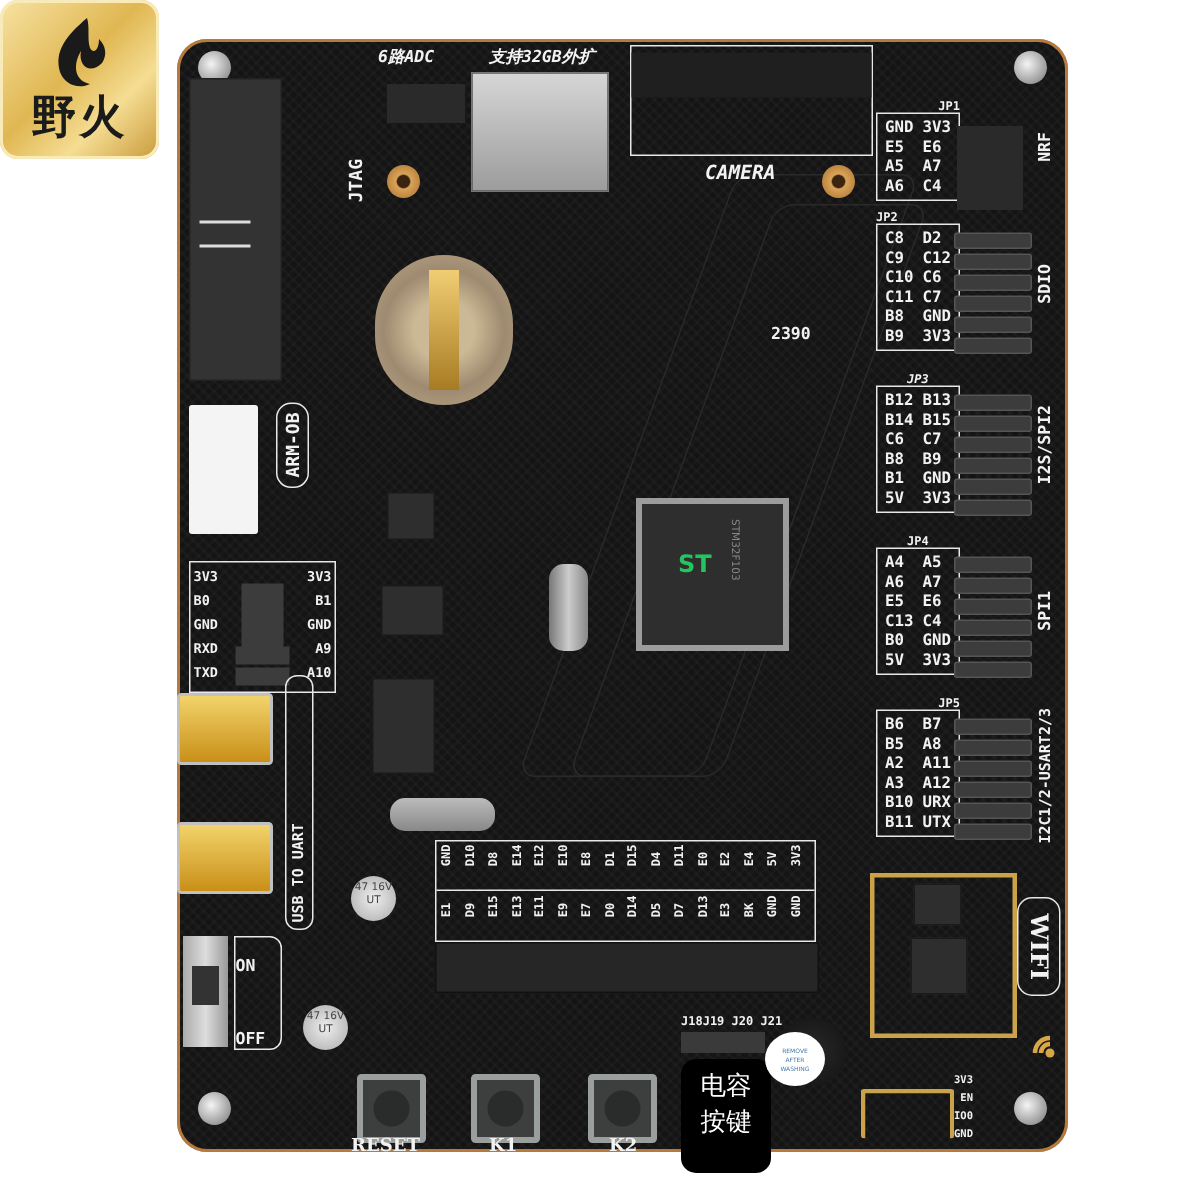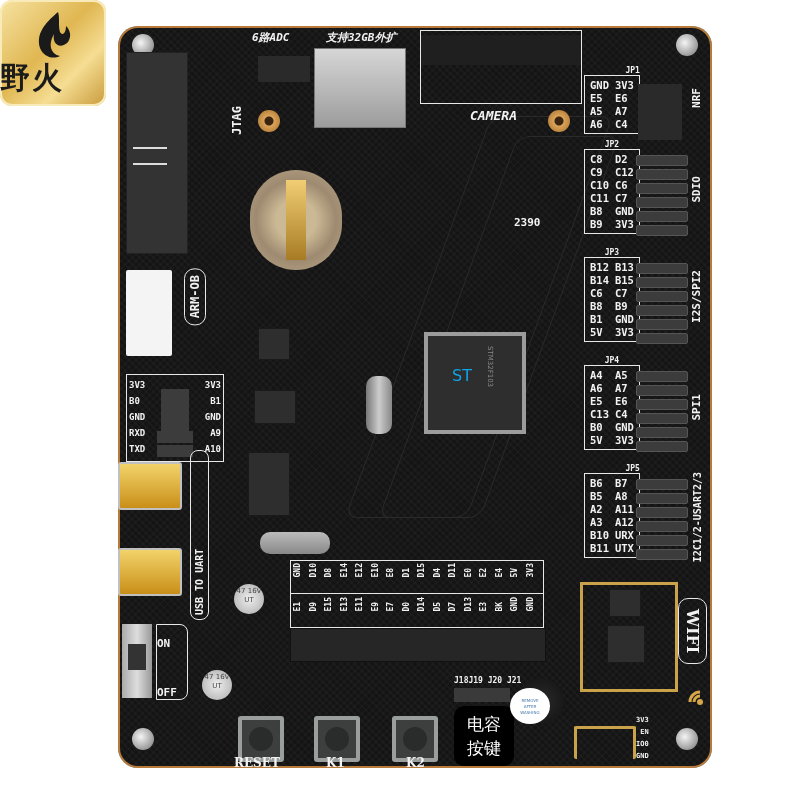--- a/index.html
+++ b/index.html
@@ -2,21 +2,21 @@
 <html><head>
 <meta charset="utf-8">
 <style>
   html,body{margin:0;padding:0;background:#ffffff;}
   body{width:800px;height:800px;position:relative;overflow:hidden;font-family:"DejaVu Sans",sans-serif;}
   .abs{position:absolute;}
   .logo{left:0;top:0;width:106px;height:106px;border-radius:12px;
     background:linear-gradient(135deg,#f7e3a3 0%,#e0b752 45%,#f5dd93 70%,#c89a3a 100%);
     box-shadow:inset 0 0 0 2px #f8eab9;}
   .logo .flame{left:30px;top:10px;width:46px;height:52px;}
-  .logo .txt{left:0;top:58px;width:106px;text-align:left;font-size:30px;font-weight:bold;color:#1b1b1b;letter-spacing:2px;font-family:"DejaVu Serif",serif;}
+  .logo .txt{left:0;top:58px;width:106px;text-align:center;font-size:30px;font-weight:bold;color:#1b1b1b;letter-spacing:2px;font-family:"DejaVu Serif",serif;}
   .board{left:118px;top:26px;width:594px;height:742px;background:#141414;border-radius:20px;
     box-shadow:0 0 0 2px #b87a3a inset;
     background-image:repeating-linear-gradient(45deg,rgba(255,255,255,0.025) 0 2px,transparent 2px 5px),repeating-linear-gradient(-45deg,rgba(255,255,255,0.02) 0 2px,transparent 2px 5px);}
   .trace{position:absolute;border:1px solid #2a2a2a;}
   .silk{color:#f2f2f2;font-family:"DejaVu Sans Mono",monospace;font-weight:bold;}
   .box{border:1.5px solid #e8e8e8;}
   .screw{width:22px;height:22px;border-radius:50%;background:radial-gradient(circle at 40% 40%,#f4f4f4,#9a9a9a 70%,#6a6a6a);}
   .brass{width:22px;height:22px;border-radius:50%;background:radial-gradient(circle,#3a2410 0 4px,#d9a45a 5px,#a86d2a 100%);}
   .pinlabel{font-size:9px;}
   .jp{position:absolute;}
@@ -74,21 +74,21 @@
 
   <div class="abs" style="left:132px;top:144px;width:92px;height:100px;border-radius:46px;background:radial-gradient(circle,#cbb995 0 20px,#9e8a70 40px,#bca98b 100%);">
     <div class="abs" style="left:36px;top:10px;width:20px;height:80px;background:linear-gradient(#f1cd74,#a77b23);"></div>
   </div>
 
 
   <div class="abs silk" style="left:396px;top:190px;font-size:11px;">2390</div>
 
   <div class="abs chip" style="left:306px;top:306px;width:94px;height:94px;border:4px solid #9c9c9c;">
     <div class="abs" style="left:58px;top:10px;font-size:7px;color:#888;writing-mode:vertical-rl;">STM32F103</div>
-    <div class="abs" style="left:24px;top:30px;font-size:16px;color:#0ea5e9;font-weight:normal;">ST</div>
+    <div class="abs" style="left:24px;top:30px;font-size:16px;color:#22c55e;font-weight:bold;">ST</div>
   </div>
 
   <div class="abs" style="left:248px;top:350px;width:26px;height:58px;background:linear-gradient(90deg,#777,#ccc,#888);border-radius:10px;"></div>
 
   <div class="abs" style="left:142px;top:506px;width:70px;height:22px;background:linear-gradient(#bbb,#888);border-radius:10px;"></div>
 
   <div class="abs chip" style="left:130px;top:426px;width:40px;height:62px;"></div>
   <div class="abs chip" style="left:140px;top:302px;width:30px;height:30px;"></div>
   <div class="abs chip" style="left:136px;top:364px;width:40px;height:32px;"></div>
 
@@ -170,21 +170,21 @@
   </div>
   <div class="abs" style="left:172px;top:602px;width:254px;height:32px;background:#262626;border:1px solid #111;"></div>
 
   <div class="abs btn" style="left:120px;top:690px;"></div>
   <div class="abs silk" style="left:116px;top:730px;font-size:12px;font-family:'DejaVu Serif',serif;">RESET</div>
   <div class="abs btn" style="left:196px;top:690px;"></div>
   <div class="abs silk" style="left:208px;top:730px;font-size:12px;font-family:'DejaVu Serif',serif;">K1</div>
   <div class="abs btn" style="left:274px;top:690px;"></div>
   <div class="abs silk" style="left:288px;top:730px;font-size:12px;font-family:'DejaVu Serif',serif;">K2</div>
 
-  <div class="abs" style="left:336px;top:680px;width:60px;height:60px;background:#000;border-radius:10px;color:#fff;font-size:17px;text-align:center;line-height:24px;padding-top:6px;box-sizing:border-box;">
+  <div class="abs" style="left:336px;top:680px;width:60px;height:76px;background:#000;border-radius:10px;color:#fff;font-size:17px;text-align:center;line-height:24px;padding-top:6px;box-sizing:border-box;">
     <div>电容</div>
       <div>按键</div>
   </div>
   <div class="abs silk" style="left:336px;top:650px;font-size:8px;">J18J19 J20 J21</div>
   <div class="abs" style="left:336px;top:662px;width:56px;height:14px;background:#3a3a3a;"></div>
 
   <div class="abs" style="left:400px;top:652px;width:46px;height:46px;border-radius:50%;background:radial-gradient(#2a2a2a,#111);">
     <div class="abs" style="left:-8px;top:10px;width:40px;height:36px;border-radius:50%;background:#fff;font-size:4px;color:#47a;text-align:center;line-height:6px;padding-top:10px;box-sizing:border-box;">
       <div>REMOVE</div>
         <div>AFTER</div>
@@ -221,21 +221,21 @@
       <span>A5</span>
         <span>A7</span>
       <span>A6</span>
         <span>C4</span>
     </div>
   </div>
   <div class="abs" style="left:520px;top:58px;width:44px;height:56px;background:#2a2a2a;"></div>
   <div class="abs silk vert" style="left:572px;top:62px;font-size:11px;">NRF</div>
 
   <div class="jp" style="left:466px;top:114px;">
-    <div class="silk" style="font-size:8px;text-align:center;">JP2</div>
+    <div class="silk" style="font-size:8px;">JP2</div>
     <div class="lbl silk box">
       <span>C8</span>
         <span>D2</span>
       <span>C9</span>
         <span>C12</span>
       <span>C10</span>
         <span>C6</span>
       <span>C11</span>
         <span>C7</span>
       <span>B8</span>
@@ -248,21 +248,21 @@
     <div class="jumper"></div>
       <div class="jumper"></div>
       <div class="jumper"></div>
       <div class="jumper"></div>
       <div class="jumper"></div>
       <div class="jumper"></div>
   </div>
   <div class="abs silk vert" style="left:572px;top:150px;font-size:11px;">SDIO</div>
 
   <div class="jp" style="left:466px;top:222px;">
-    <div class="silk" style="font-size:8px;text-align:center;">JP3</div>
+    <div class="silk" style="font-size:8px;text-align:center;font-style:italic;">JP3</div>
     <div class="lbl silk box">
       <span>B12</span>
         <span>B13</span>
       <span>B14</span>
         <span>B15</span>
       <span>C6</span>
         <span>C7</span>
       <span>B8</span>
         <span>B9</span>
       <span>B1</span>

